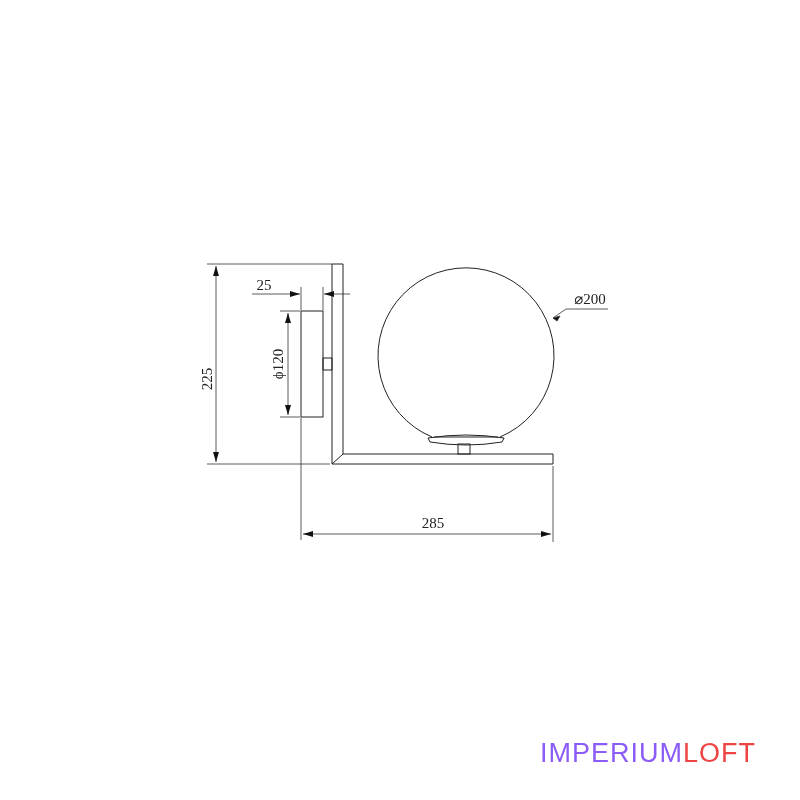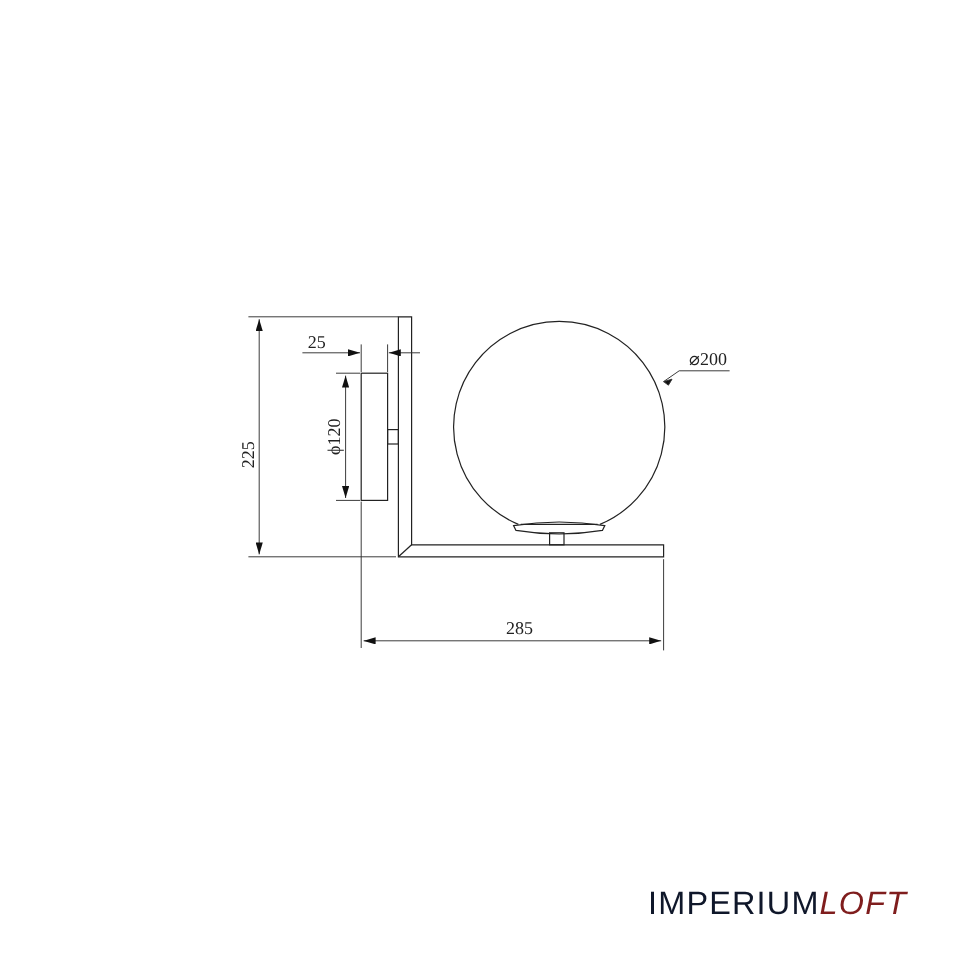--- a/index.html
+++ b/index.html
@@ -1,21 +1,21 @@
 <!DOCTYPE html>
 <html><head>
 <meta charset="utf-8">
 <style>
   html, body { margin:0; padding:0; background:#ffffff; }
   body { width:800px; height:800px; position:relative; overflow:hidden; font-family:"Liberation Serif", serif; }
   #drawing { position:absolute; left:0; top:0; width:800px; height:800px; }
   .dim-text { font-family:"Liberation Serif", serif; font-size:15px; fill:#222; }
   .logo { position:absolute; left:540px; top:738px; font-family:"Liberation Sans", sans-serif; font-size:27px; letter-spacing:1px; font-weight:300; white-space:nowrap; }
-  .logo .a { color:#0f172a; }
-  .logo .b { color:#7f1d1d;font-style:italic; }
+  .logo .a { color:#8b5cf6; }
+  .logo .b { color:#ef4444; }
 </style>
 </head>
 <body>
 
 <svg id="drawing" viewBox="0 0 800 800" xmlns="http://www.w3.org/2000/svg">
   <defs>
     <marker id="arr" viewBox="0 0 10 6" refX="10" refY="3" markerWidth="10" markerHeight="6" orient="auto-start-reverse" markerUnits="userSpaceOnUse">
       <path d="M0,0 L10,3 L0,6 z" fill="#111"></path>
     </marker>
   </defs>

